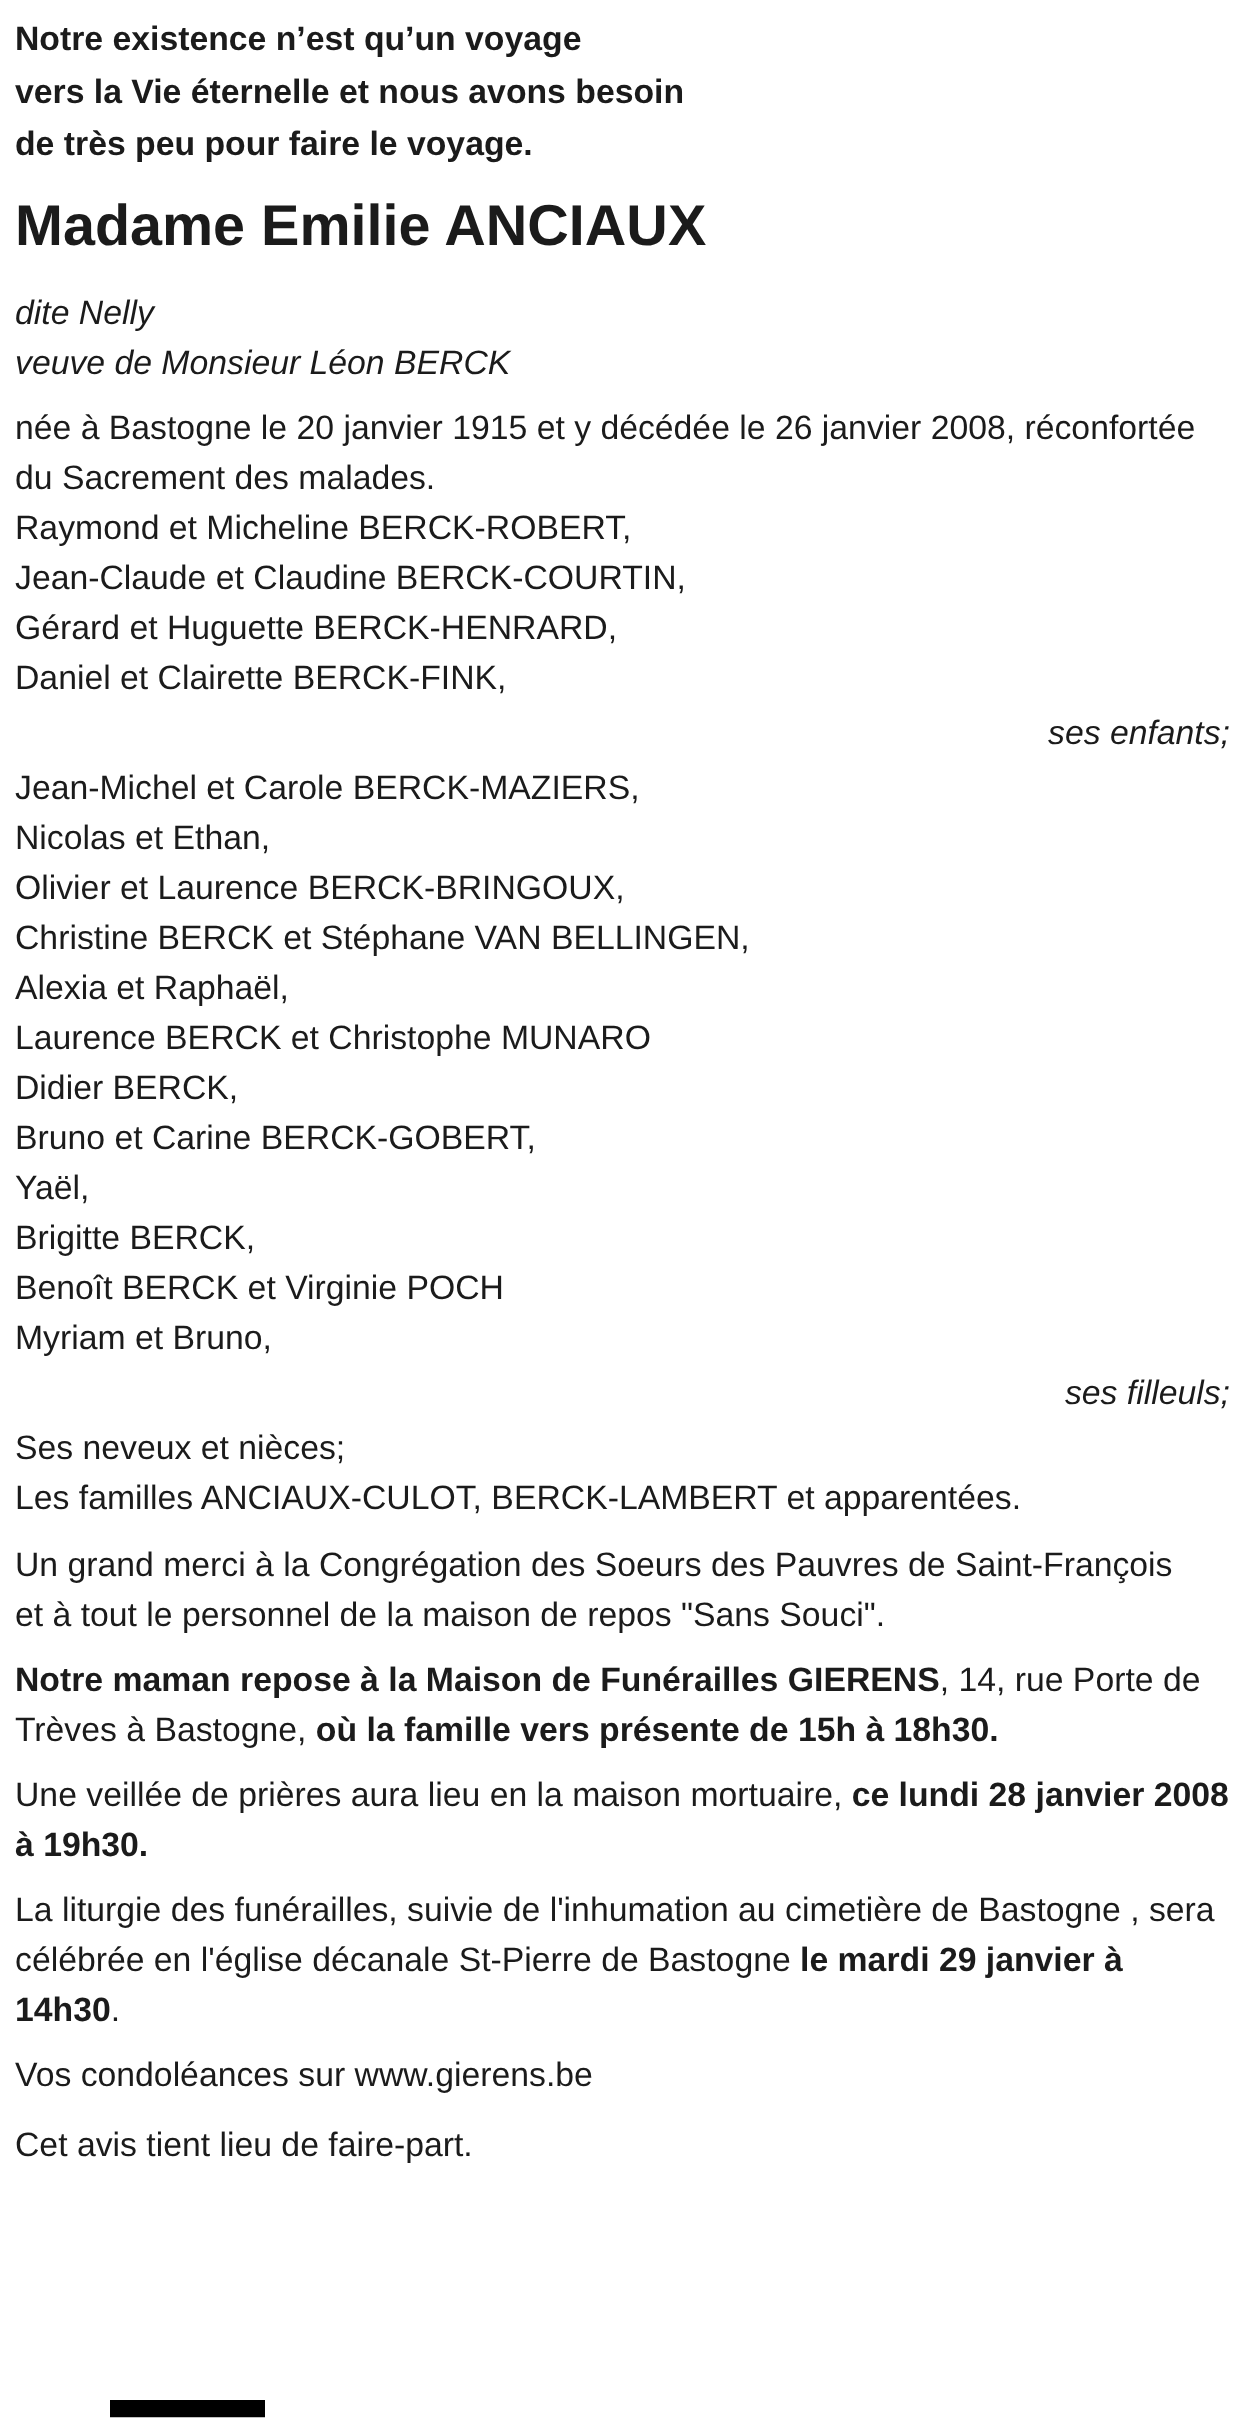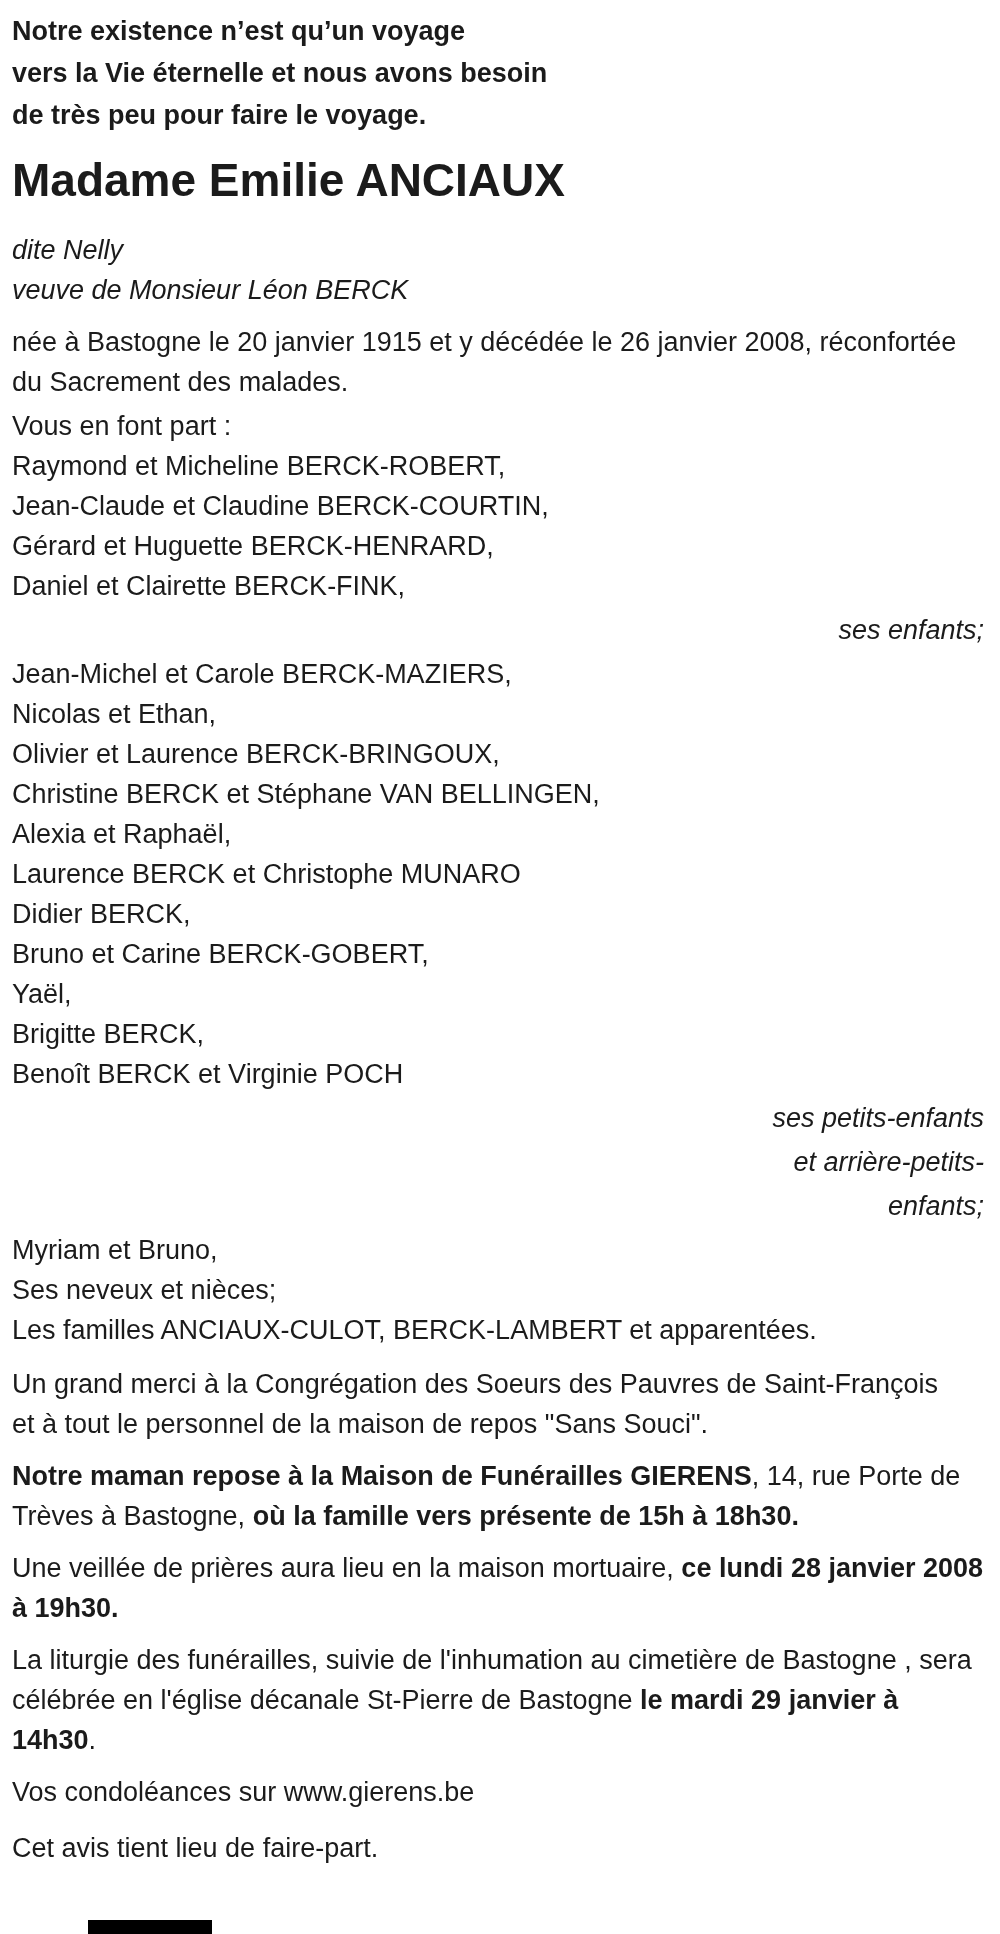--- a/index.html
+++ b/index.html
@@ -62,21 +62,20 @@
 
   <h1 class="deceased-name">Madame Emilie ANCIAUX</h1>
 
   <div class="subtitle">
     <p>dite Nelly</p>
     <p>veuve de Monsieur Léon BERCK</p>
   </div>
 
   <p class="life-dates">née à Bastogne le 20 janvier 1915 et y décédée le 26 janvier 2008, réconfortée du Sacrement des malades.</p>
 
-  <p class="part-intro">Vous en font part :</p>
 
   <div>
     <p class="name-line">Raymond et Micheline BERCK-ROBERT,</p>
     <p class="name-line">Jean-Claude et Claudine BERCK-COURTIN,</p>
     <p class="name-line">Gérard et Huguette BERCK-HENRARD,</p>
     <p class="name-line">Daniel et Clairette BERCK-FINK,</p>
   </div>
 
   <p class="rel-label">ses enfants;</p>
 
@@ -87,27 +86,23 @@
     <p class="name-line">Christine BERCK et Stéphane VAN BELLINGEN,</p>
     <p class="name-line">Alexia et Raphaël,</p>
     <p class="name-line">Laurence BERCK et Christophe MUNARO</p>
     <p class="name-line">Didier BERCK,</p>
     <p class="name-line">Bruno et Carine BERCK-GOBERT,</p>
     <p class="name-line">Yaël,</p>
     <p class="name-line">Brigitte BERCK,</p>
     <p class="name-line">Benoît BERCK et Virginie POCH</p>
   </div>
 
-  <div>
-    <p class="rel-label">ses petits-enfants</p>
-    <p class="rel-label">et arrière-petits-</p>
-    <p class="rel-label">enfants;</p>
-  </div>
 
   <p class="name-line">Myriam et Bruno,</p>
+  <p class="rel-label">ses filleuls;</p>
 
   <p class="name-line">Ses neveux et nièces;</p>
   <p class="name-line">Les familles ANCIAUX-CULOT, BERCK-LAMBERT et apparentées.</p>
 
   <p class="para para-thanks">Un grand merci à la Congrégation des Soeurs des Pauvres de Saint-François et à tout le personnel de la maison de repos "Sans Souci".</p>
 
   <p class="para"><b>Notre maman repose à la Maison de Funérailles GIERENS</b><span>, 14, rue Porte de Trèves à Bastogne, </span><b>où la famille vers présente de 15h à 18h30.</b></p>
 
   <p class="para"><span>Une veillée de prières aura lieu en la maison mortuaire, </span><b>ce lundi 28 janvier 2008 à 19h30.</b></p>
 

